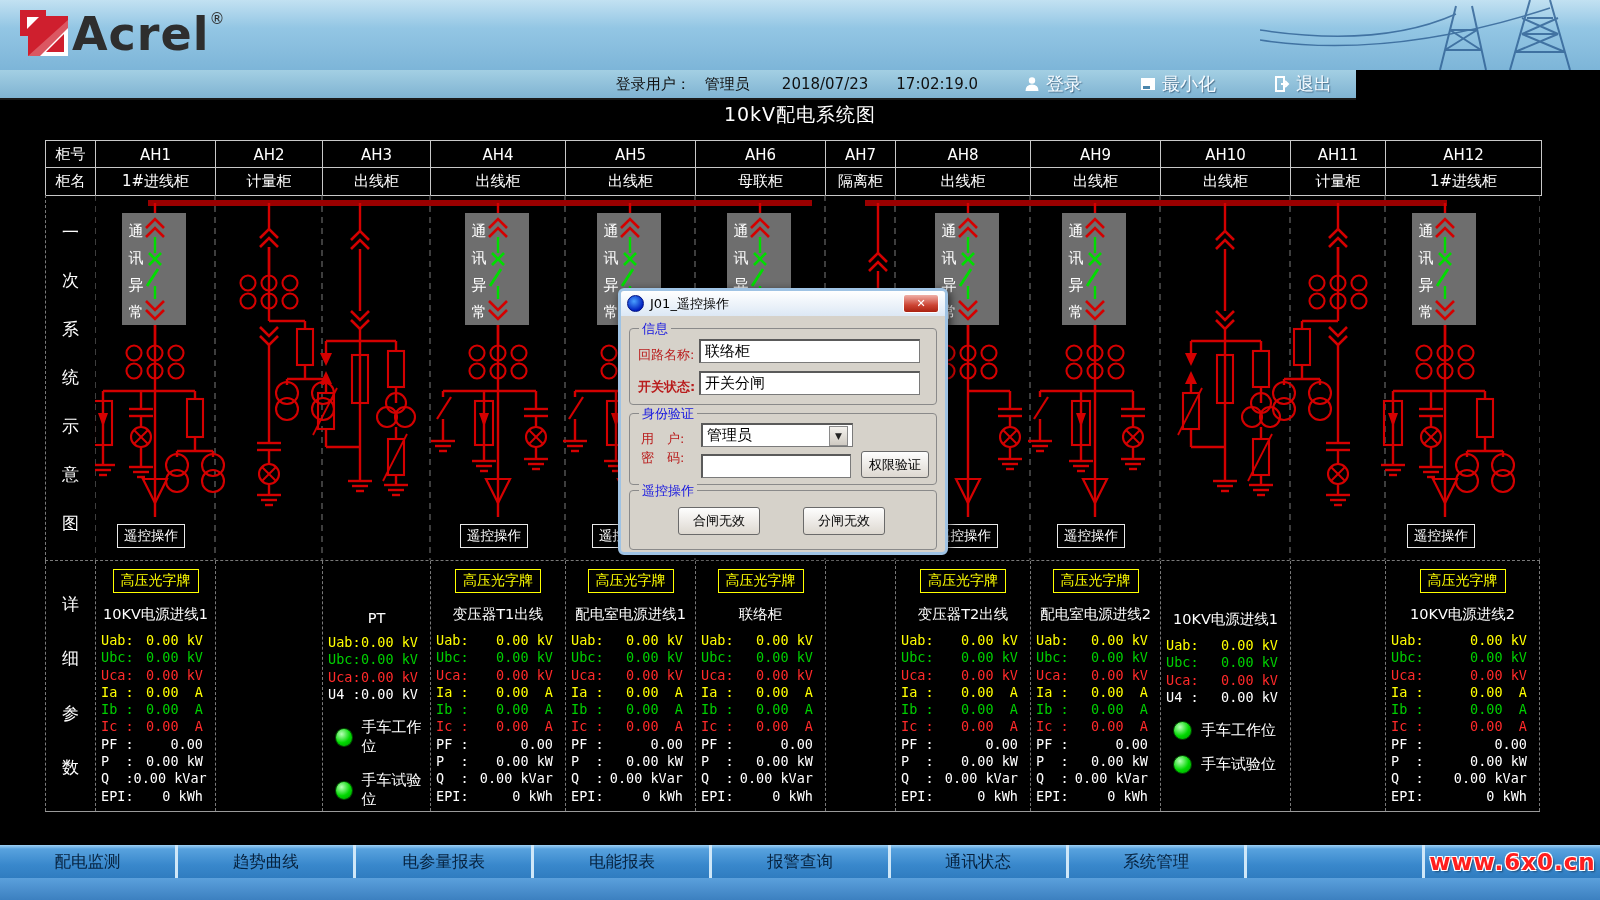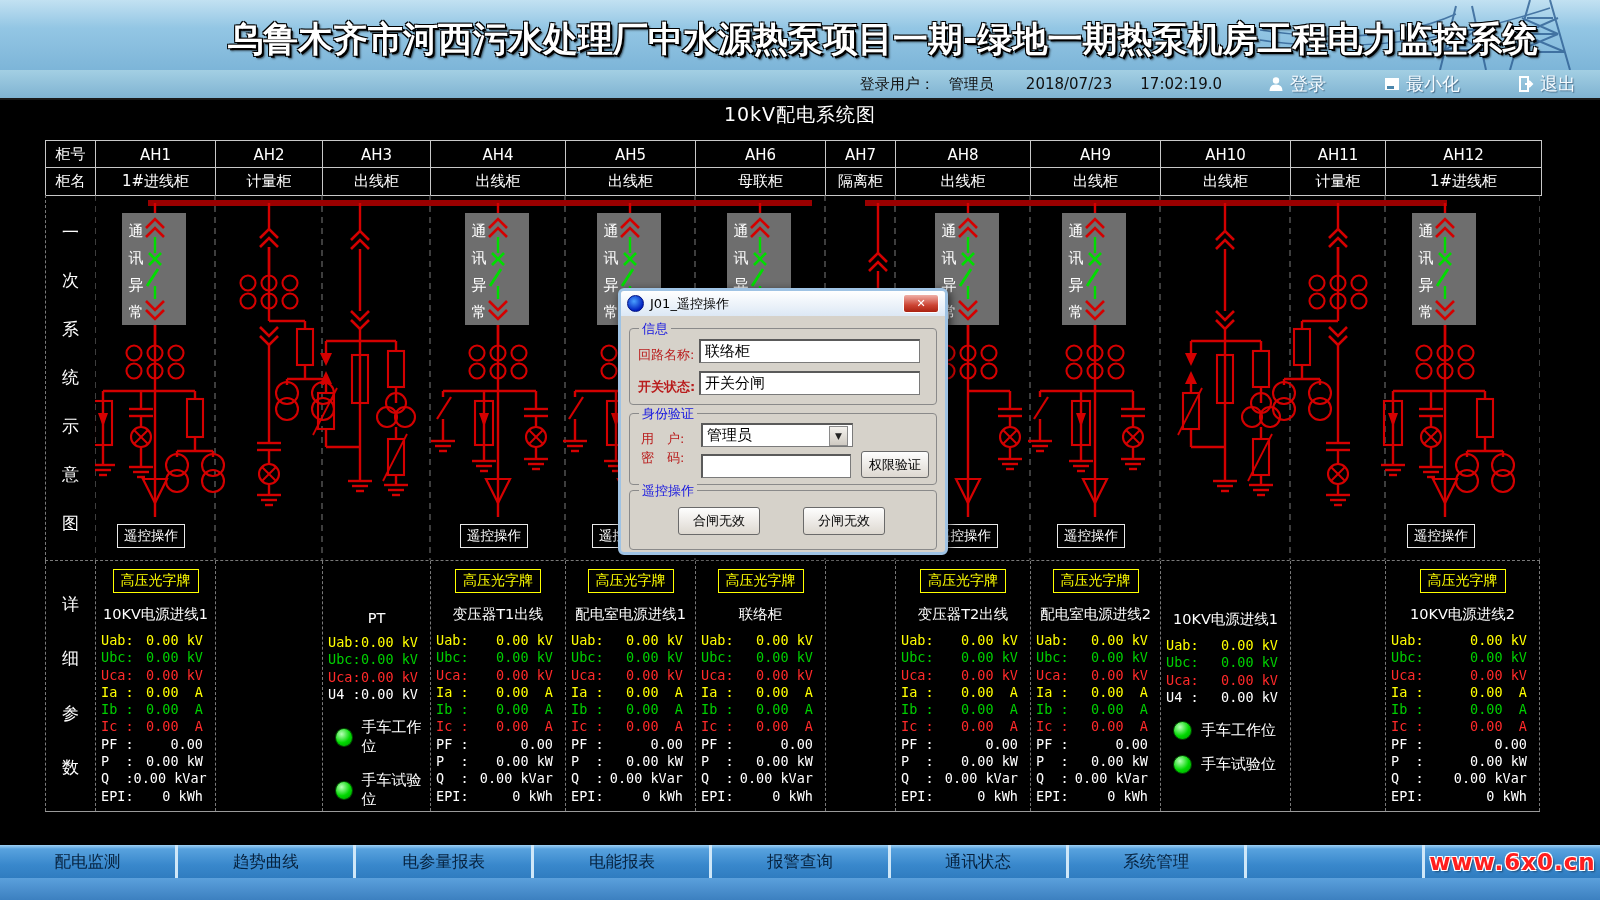--- a/index.html
+++ b/index.html
@@ -7,21 +7,21 @@
   .abs{position:absolute;}
   
   #header{left:0;top:0;width:1600px;height:70px;background:linear-gradient(180deg,#c2e1f2 0%,#93c6e4 40%,#7db5d8 100%);overflow:hidden;}
   #logo{left:16px;top:8px;display:flex;align-items:flex-start;}
   #logo-text{font-size:46px;font-weight:bold;color:#2e2e2e;line-height:52px;letter-spacing:1px;}
   #logo-reg{font-size:15px;color:#2e2e2e;margin-top:2px;}
   #main-title{left:228px;top:16px;font-size:35px;font-weight:bold;color:#fff;white-space:nowrap;
     text-shadow:2px 2px 0 #000,-1px -1px 0 #000,1px -1px 0 #000,-1px 1px 0 #000,3px 3px 2px rgba(0,0,0,.55);}
   #towers{right:0;top:0;}
   
-  #loginbar{left:0;top:70px;width:1600px;height:28px;background:linear-gradient(180deg,#a3cfe3,#7fb3d2);
+  #loginbar{left:0;top:70px;width:1356px;height:28px;background:linear-gradient(180deg,#a3cfe3,#7fb3d2);
     border-bottom:2px solid #191919;display:flex;align-items:center;font-size:15px;color:#101010;}
   #loginbar .spacer{flex:1;}
   .lb-txt{margin-right:14px;white-space:nowrap;}
   .lb-btn{display:flex;align-items:center;gap:6px;color:#f6fbff;font-size:18px;margin-right:58px;cursor:pointer;
     text-shadow:1px 1px 1px rgba(30,60,90,.6);}
   
   #sys-title{left:0;top:102px;width:1600px;text-align:center;color:#fff;font-size:19px;letter-spacing:1px;}
   
   .hdr-row{left:45px;width:1495px;height:27px;display:flex;border-left:1px solid #c8c8c8;border-right:1px solid #c8c8c8;}
   #hdr1{top:140px;border-top:1px solid #c8c8c8;}
@@ -88,21 +88,33 @@
 <body>
 
 <div id="header" class="abs">
   <svg id="towers" class="abs" width="340" height="70">
     <g stroke="#2e5f93" stroke-width="2" fill="none" opacity="0.8">
       <path d="M250 70 L270 0 M310 70 L290 0 M255 52 L305 52 M262 34 L298 34 M267 18 L293 18 M262 34 L298 18 M298 34 L262 18 M255 52 L298 34 M305 52 L262 34"></path>
       <path d="M180 70 L196 6 M226 70 L212 6 M185 50 L221 50 M190 30 L217 30 M190 30 L221 50 M217 30 L185 50"></path>
       <path d="M0 30 Q 120 48 196 14 M0 40 Q130 60 290 8" stroke-width="1.5"></path>
     </g>
   </svg>
-  <div id="main-title" class="abs">乌鲁木齐市河西污水处理厂中水源热泵项目一期-绿地一期热泵机房工程电力监控系统</div>
+  <div id="logo" class="abs">
+    <svg width="56" height="54">
+      <rect x="12" y="8" width="40" height="40" fill="#cf1f2e"></rect>
+      <polygon points="12,48 52,48 52,12" fill="#fff" opacity="0.25"></polygon>
+      <rect x="4" y="2" width="26" height="26" fill="#cf1f2e"></rect>
+      <rect x="11" y="9" width="12" height="12" fill="#fff"></rect>
+      <polygon points="23,9 23,21 11,21" fill="#cf1f2e"></polygon>
+      <polygon points="52,48 24,48 52,20" fill="#fff"></polygon>
+      <polygon points="48,44 30,44 48,26" fill="#cf1f2e"></polygon>
+    </svg>
+    <span id="logo-text">Acrel</span>
+    <span id="logo-reg">®</span>
+  </div>
 </div>
 
 <div id="loginbar" class="abs">
   <div class="spacer"></div>
   <span class="lb-txt">登录用户：</span>
   <span class="lb-txt">管理员</span>
   <span class="lb-txt" style="margin-left:18px">2018/07/23</span>
   <span class="lb-txt" style="margin-left:14px;margin-right:46px">17:02:19.0</span>
   <span class="lb-btn">
     <svg width="16" height="16" viewBox="0 0 16 16">

